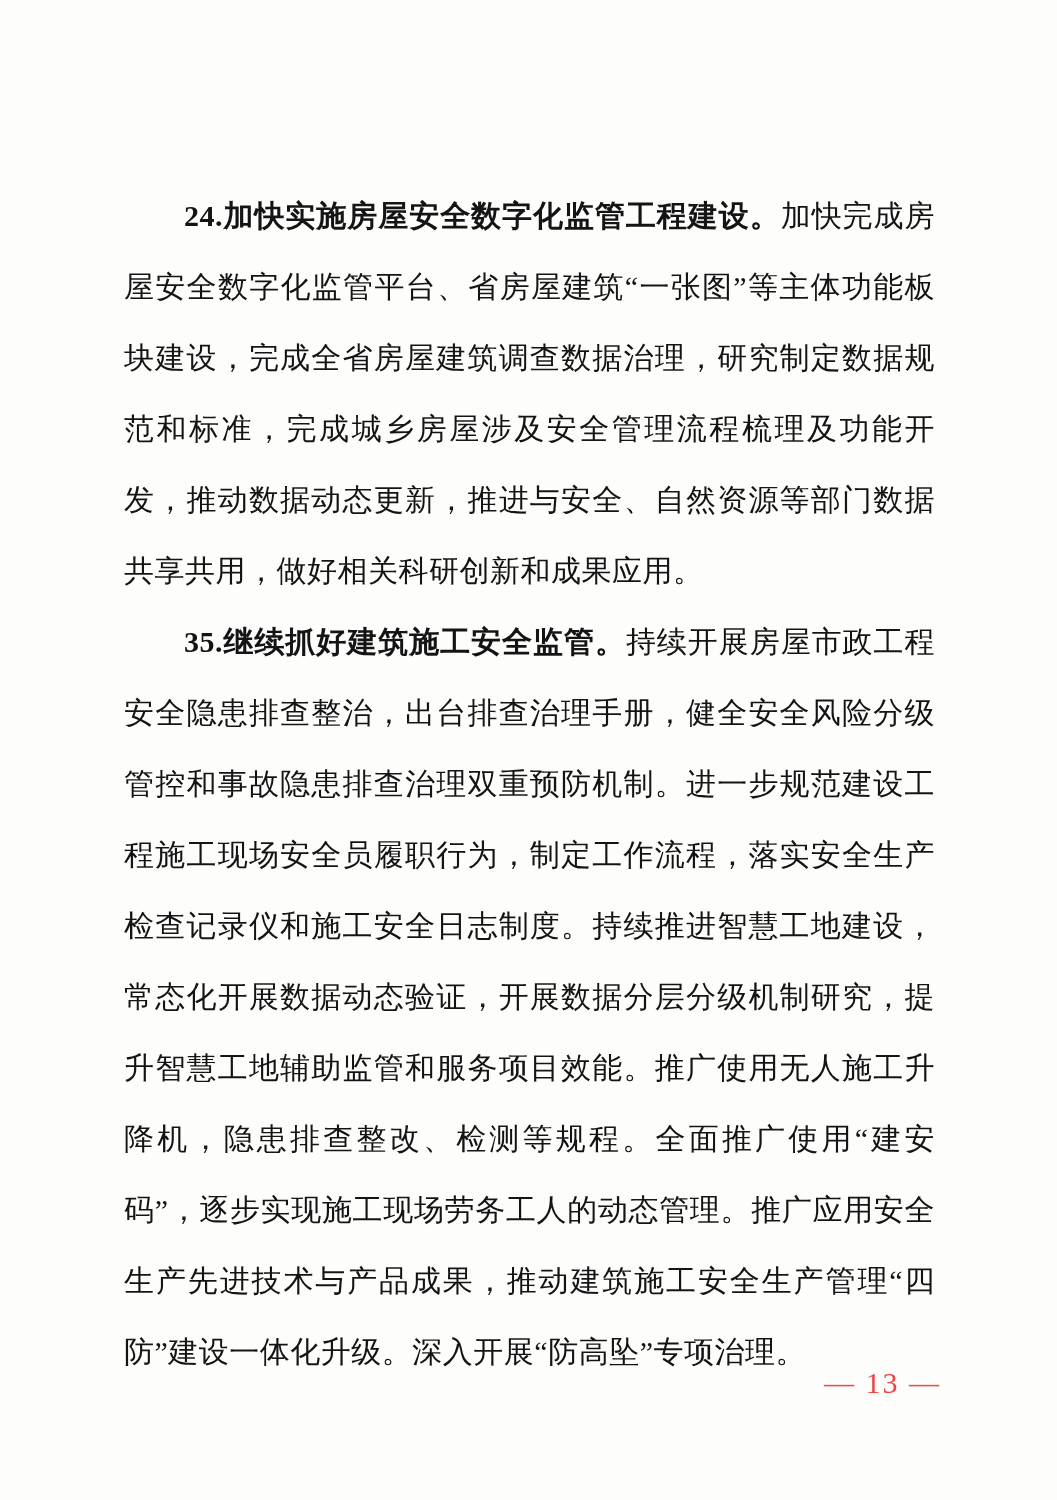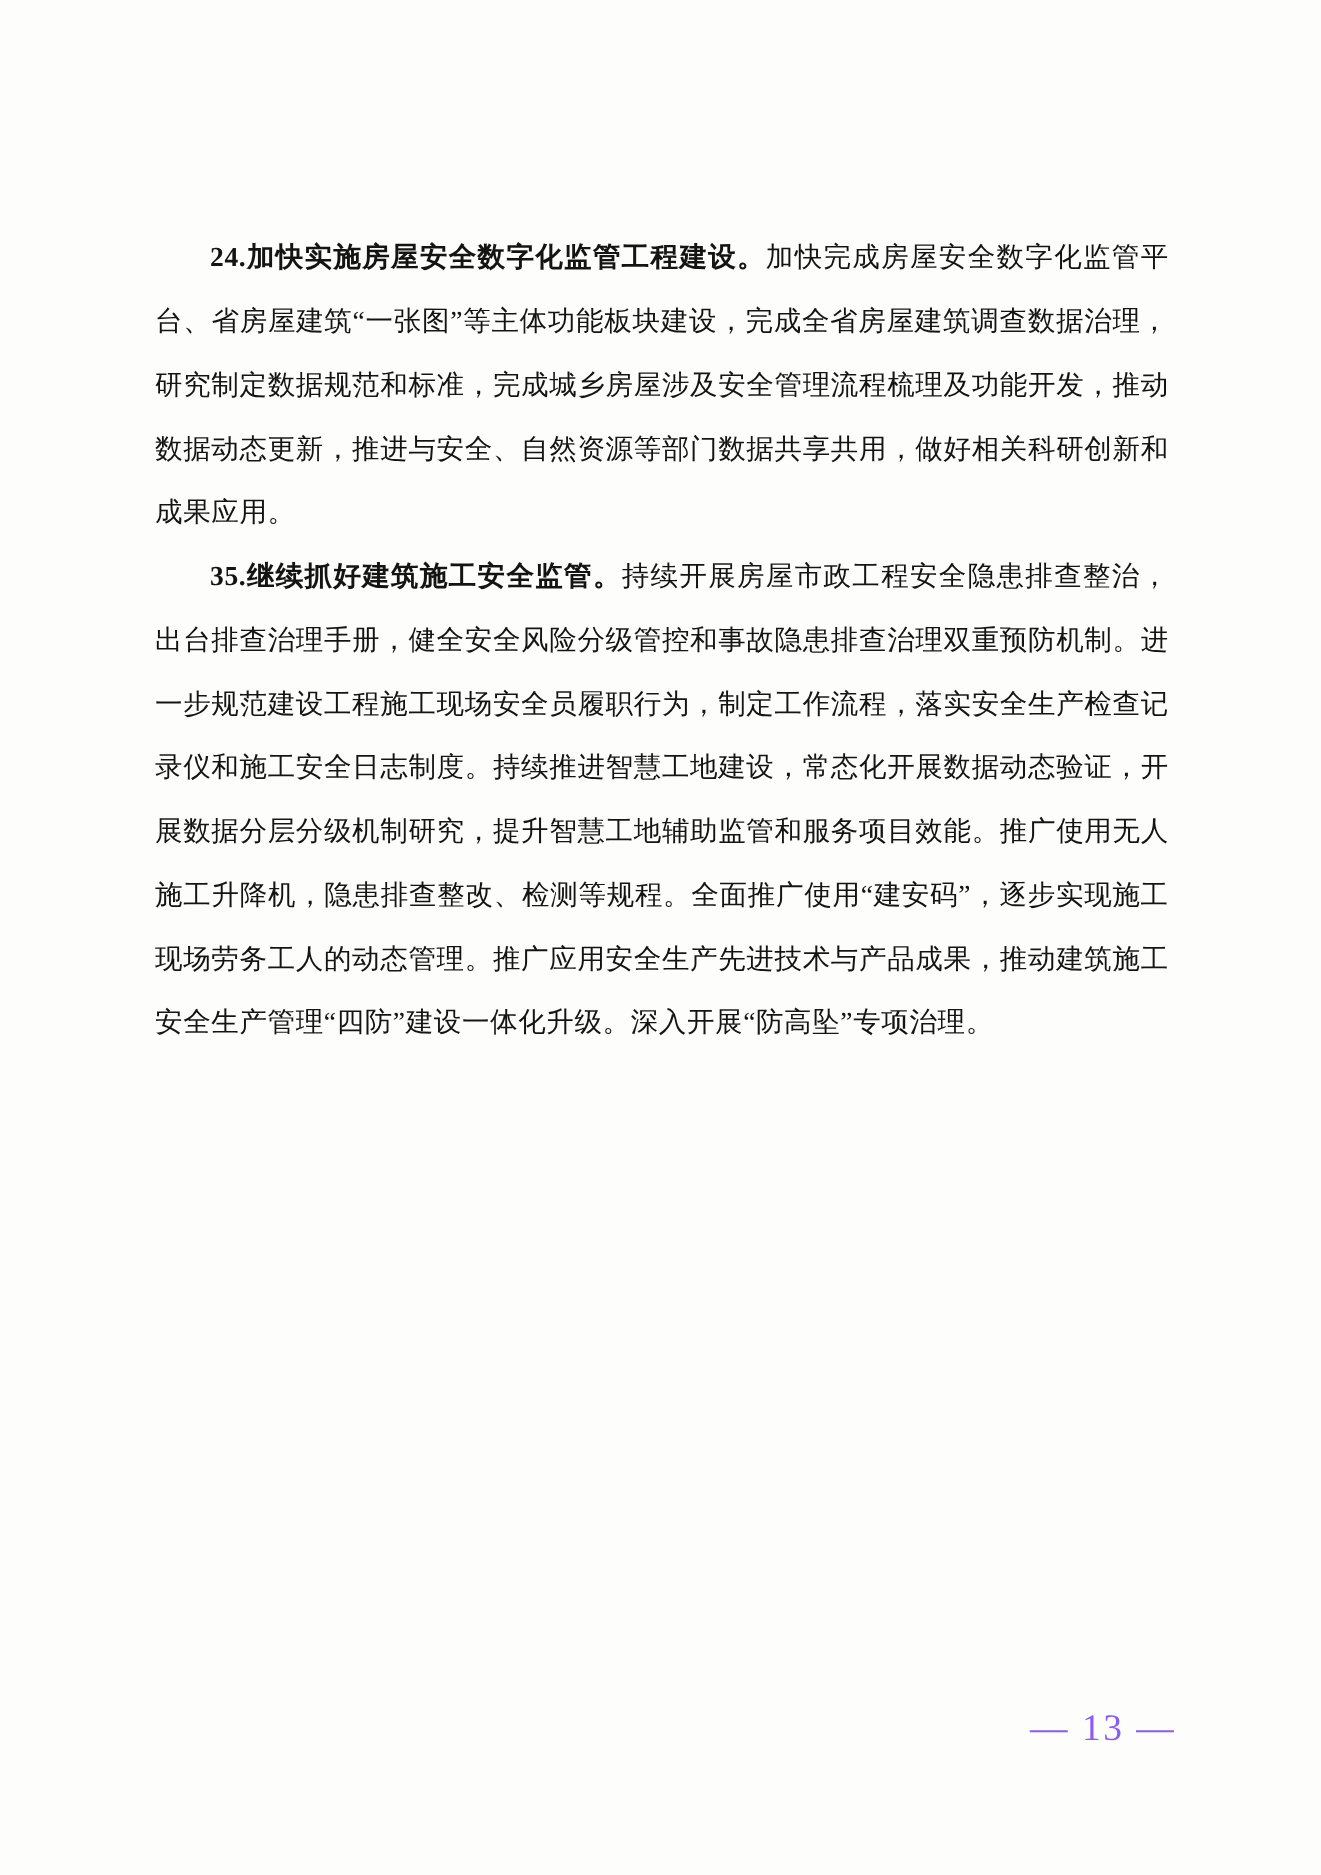--- a/index.html
+++ b/index.html
@@ -19,37 +19,37 @@
     box-sizing: border-box;
   }
   .content {
     position: absolute;
     top: 180px;
     left: 124px;
     right: 122px;
   }
   .para {
     margin: 0;
-    font-size: 22px;
-    line-height: 51px;
+    font-size: 30px;
+    line-height: 71px;
     text-align: justify;
     text-indent: 2em;
     letter-spacing: 0.5px;
     word-break: break-all;
   }
   .para .lead {
     font-weight: bold;
   }
   .footer {
     position: absolute;
     right: 116px;
     bottom: 100px;
     font-size: 30px;
     letter-spacing: 2px;
-    color: #8b5cf6;
+    color: #ef4444;
   }
 </style>
 </head>
 <body>
 
 <div class="page">
   <div class="content">
 
     <p class="para"><span class="lead">24.加快实施房屋安全数字化监管工程建设。</span><span class="body-text">加快完成房屋安全数字化监管平台、省房屋建筑“一张图”等主体功能板块建设，完成全省房屋建筑调查数据治理，研究制定数据规范和标准，完成城乡房屋涉及安全管理流程梳理及功能开发，推动数据动态更新，推进与安全、自然资源等部门数据共享共用，做好相关科研创新和成果应用。</span></p>
 

